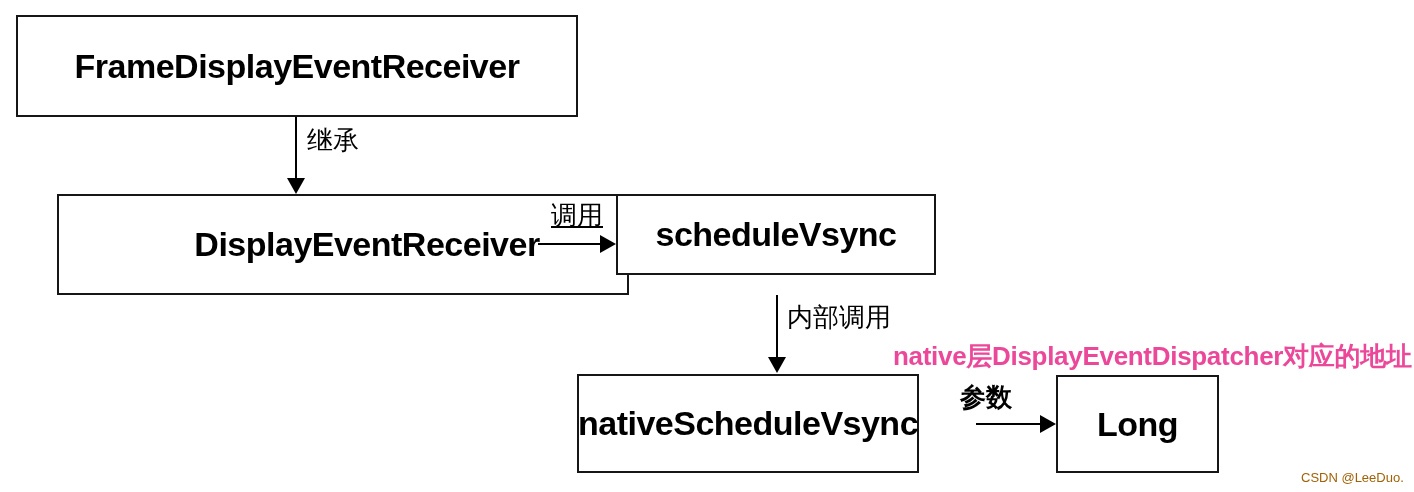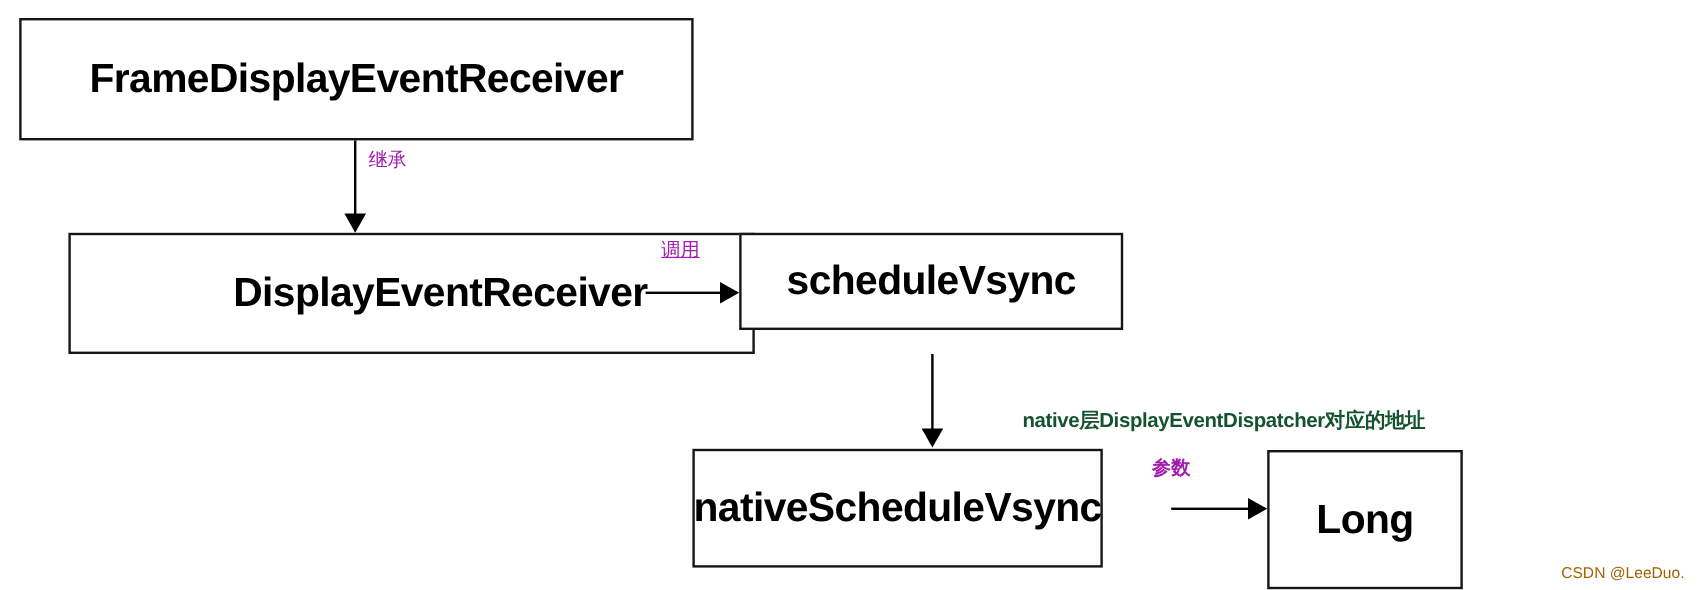--- a/index.html
+++ b/index.html
@@ -24,21 +24,21 @@
     font-weight: bold;
     font-size: 34px;
     color: #000000;
     letter-spacing: -0.5px;
     white-space: nowrap;
   }
   #node-frame { left: 16px;  top: 15px;  width: 562px; height: 102px; }
   #node-der   { left: 57px;  top: 194px; width: 572px; height: 101px; padding-left: 48px; }
   #node-sv    { left: 616px; top: 194px; width: 320px; height: 81px; }
   #node-nsv   { left: 577px; top: 374px; width: 342px; height: 99px;  }
-  #node-long  { left: 1056px;top: 375px; width: 163px; height: 116px;  }
+  #node-long  { left: 1056px;top: 375px; width: 163px; height: 98px;  }
 
   .edge-line-v {
     position: absolute;
     width: 2px;
     background: #000000;
   }
   .edge-line-h {
     position: absolute;
     height: 2px;
     background: #000000;
@@ -61,36 +61,36 @@
   #edge1-head { left: 287px; top: 178px; }
   #edge2-line { left: 538px; top: 243px; width: 63px; }
   #edge2-head { left: 600px; top: 235px; }
   #edge3-line { left: 776px; top: 295px; height: 63px; }
   #edge3-head { left: 768px; top: 357px; }
   #edge4-line { left: 976px; top: 423px; width: 65px; }
   #edge4-head { left: 1040px; top: 415px; }
 
   .edge-label {
     position: absolute;
-    font-size: 16px;
-    color: #a21caf;
+    font-size: 26px;
+    color: #000000;
     white-space: nowrap;
   }
   #label-inherit  { left: 307px; top: 123px; }
   #label-call     { left: 551px; top: 198px; text-decoration: underline; }
   #label-internal { left: 787px; top: 300px; }
   #label-param    { left: 960px; top: 380px; font-weight: bold; }
 
   .annotation {
     position: absolute;
-    left: 852px;
+    left: 893px;
     top: 339px;
-    font-size: 17px;
+    font-size: 26px;
     font-weight: bold;
-    color: #14532d;
+    color: #ec4899;
     white-space: nowrap;
     letter-spacing: -0.3px;
   }
   .watermark {
     position: absolute;
     left: 1301px;
     top: 470px;
     font-size: 13px;
     color: #a16207;
     white-space: nowrap;
@@ -114,20 +114,21 @@
   <div class="edge-line-v" id="edge1-line"></div>
   <div class="arrowhead-down" id="edge1-head"></div>
   <span class="edge-label" id="label-inherit">继承</span>
 
   <div class="edge-line-h" id="edge2-line"></div>
   <div class="arrowhead-right" id="edge2-head"></div>
   <span class="edge-label" id="label-call">调用</span>
 
   <div class="edge-line-v" id="edge3-line"></div>
   <div class="arrowhead-down" id="edge3-head"></div>
+  <span class="edge-label" id="label-internal">内部调用</span>
 
   <div class="edge-line-h" id="edge4-line"></div>
   <div class="arrowhead-right" id="edge4-head"></div>
   <span class="edge-label" id="label-param">参数</span>
 
   <div class="annotation">native层DisplayEventDispatcher对应的地址</div>
 
   <div class="watermark">CSDN @LeeDuo.</div>
 
 </div>

